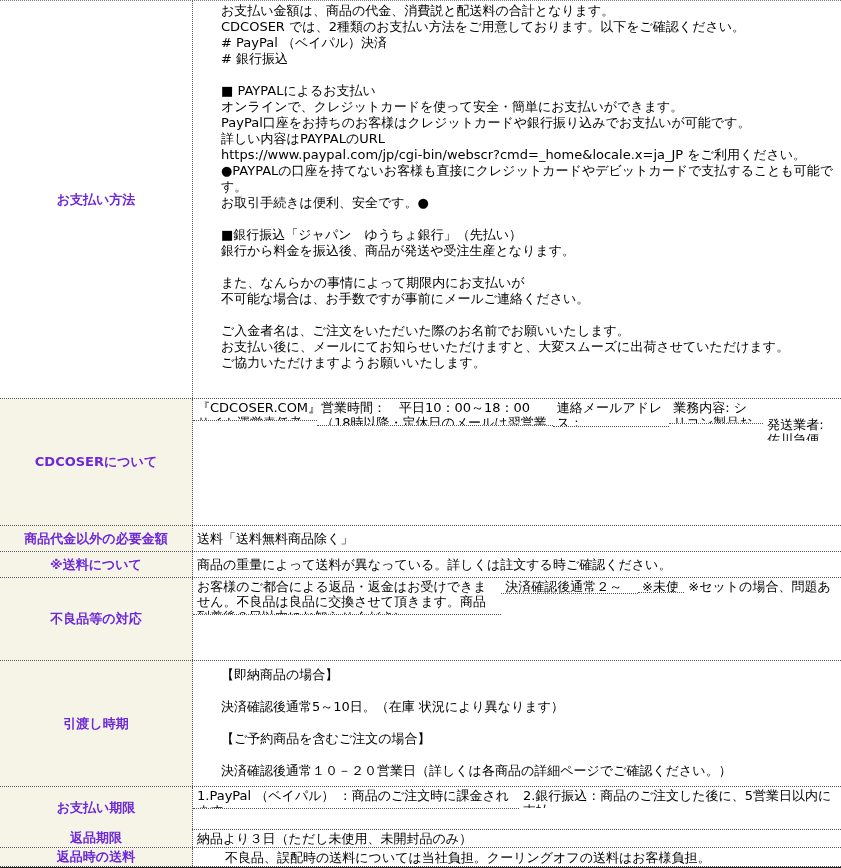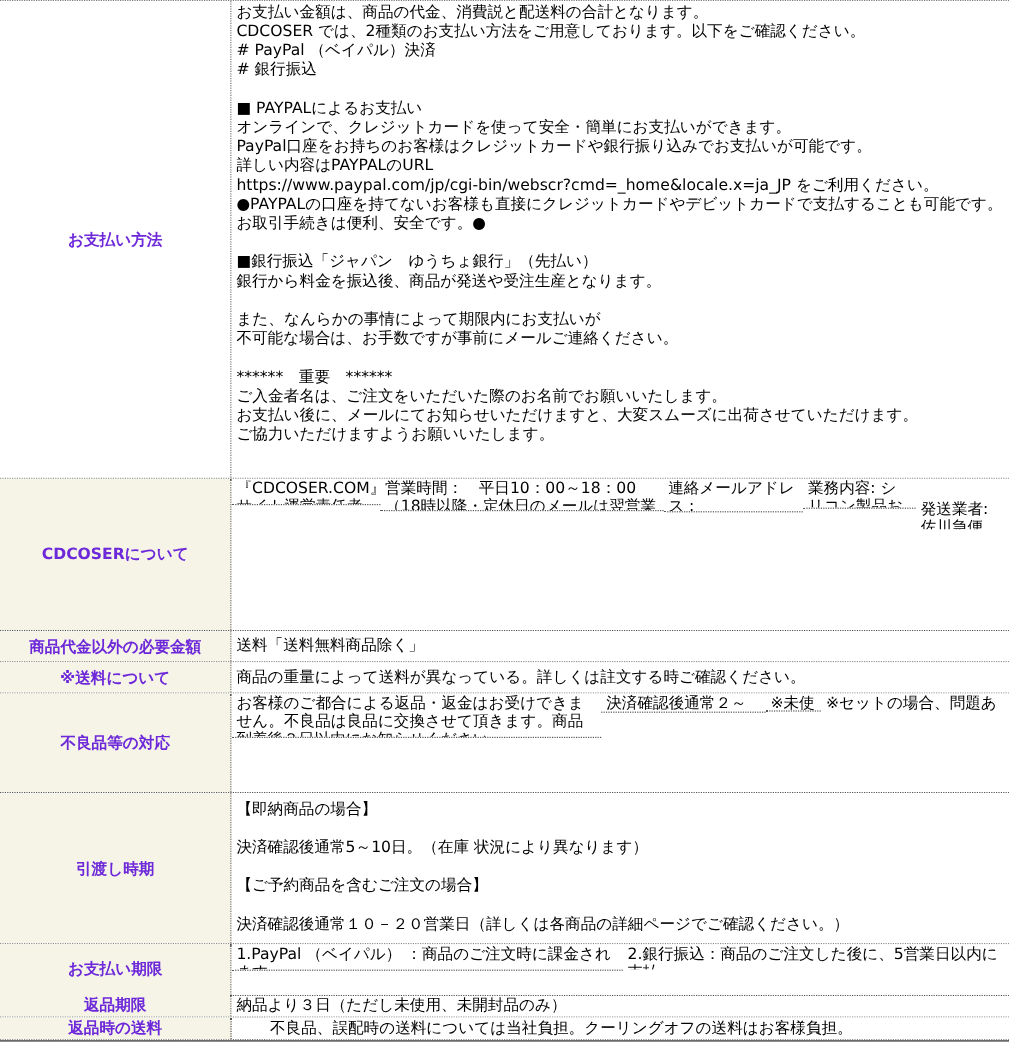--- a/index.html
+++ b/index.html
@@ -30,20 +30,21 @@
   .hcell.hwhite { background: #ffffff; }
   .ccell {
     flex: 1 1 auto;
     background: #ffffff;
     overflow: hidden;
   }
   .ccell.pad { padding: 2px 4px; }
   .pline {
     min-height: 16px; line-height: 16px;
     white-space: normal;
+    margin-left: 24px;
   }
   .subcol { display: flex; flex-direction: row; }
   .subrow {
     display: flex; align-items: center; flex-wrap: wrap;
     padding: 1px 4px;
     line-height: 15px;
     border-bottom: 1px dotted #555;
     overflow: hidden;
   }
   .subrow:last-child { border-bottom: none; }
@@ -83,21 +84,20 @@
           <div class="pline">https://www.paypal.com/jp/cgi-bin/webscr?cmd=_home&amp;locale.x=ja_JP をご利用ください。</div>
           <div class="pline">●PAYPALの口座を持てないお客様も直接にクレジットカードやデビットカードで支払することも可能です。</div>
           <div class="pline">お取引手続きは便利、安全です。●</div>
           <div class="pline"></div>
           <div class="pline">■銀行振込「ジャパン　ゆうちょ銀行」（先払い）</div>
           <div class="pline">銀行から料金を振込後、商品が発送や受注生産となります。</div>
           <div class="pline"></div>
           <div class="pline">また、なんらかの事情によって期限内にお支払いが</div>
           <div class="pline">不可能な場合は、お手数ですが事前にメールご連絡ください。</div>
           <div class="pline"></div>
-          <div class="pline">******　重要　******</div>
           <div class="pline">ご入金者名は、ご注文をいただいた際のお名前でお願いいたします。</div>
           <div class="pline">お支払い後に、メールにてお知らせいただけますと、大変スムーズに出荷させていただけます。</div>
           <div class="pline">ご協力いただけますようお願いいたします。</div>
         </div>
     </div>
   </section>
 
   <section class="row" style="height:127px;">
     <div class="hcell">
       <span>CDCOSERについて</span>

